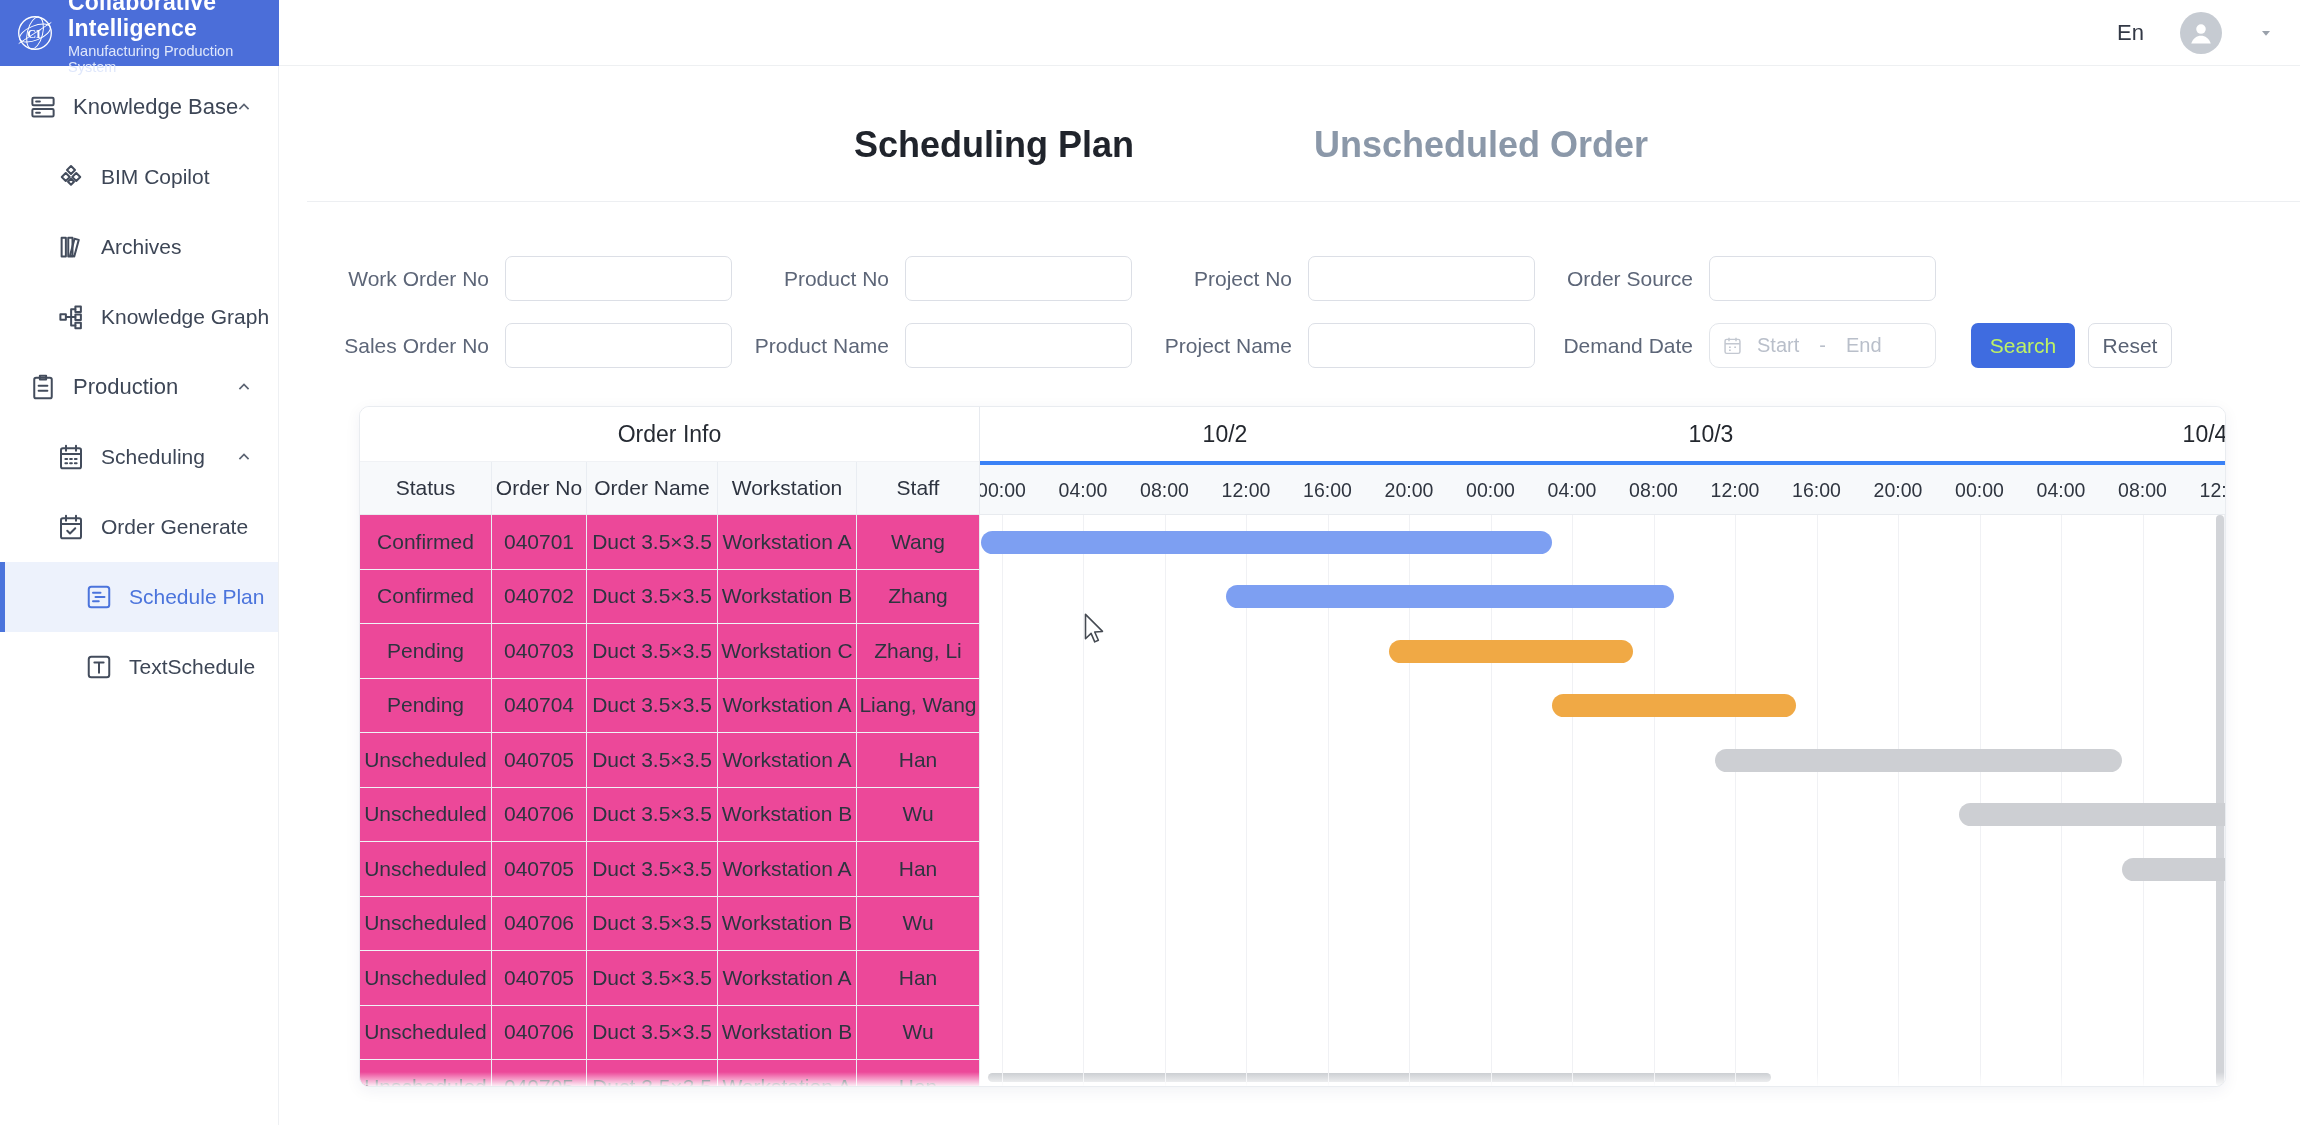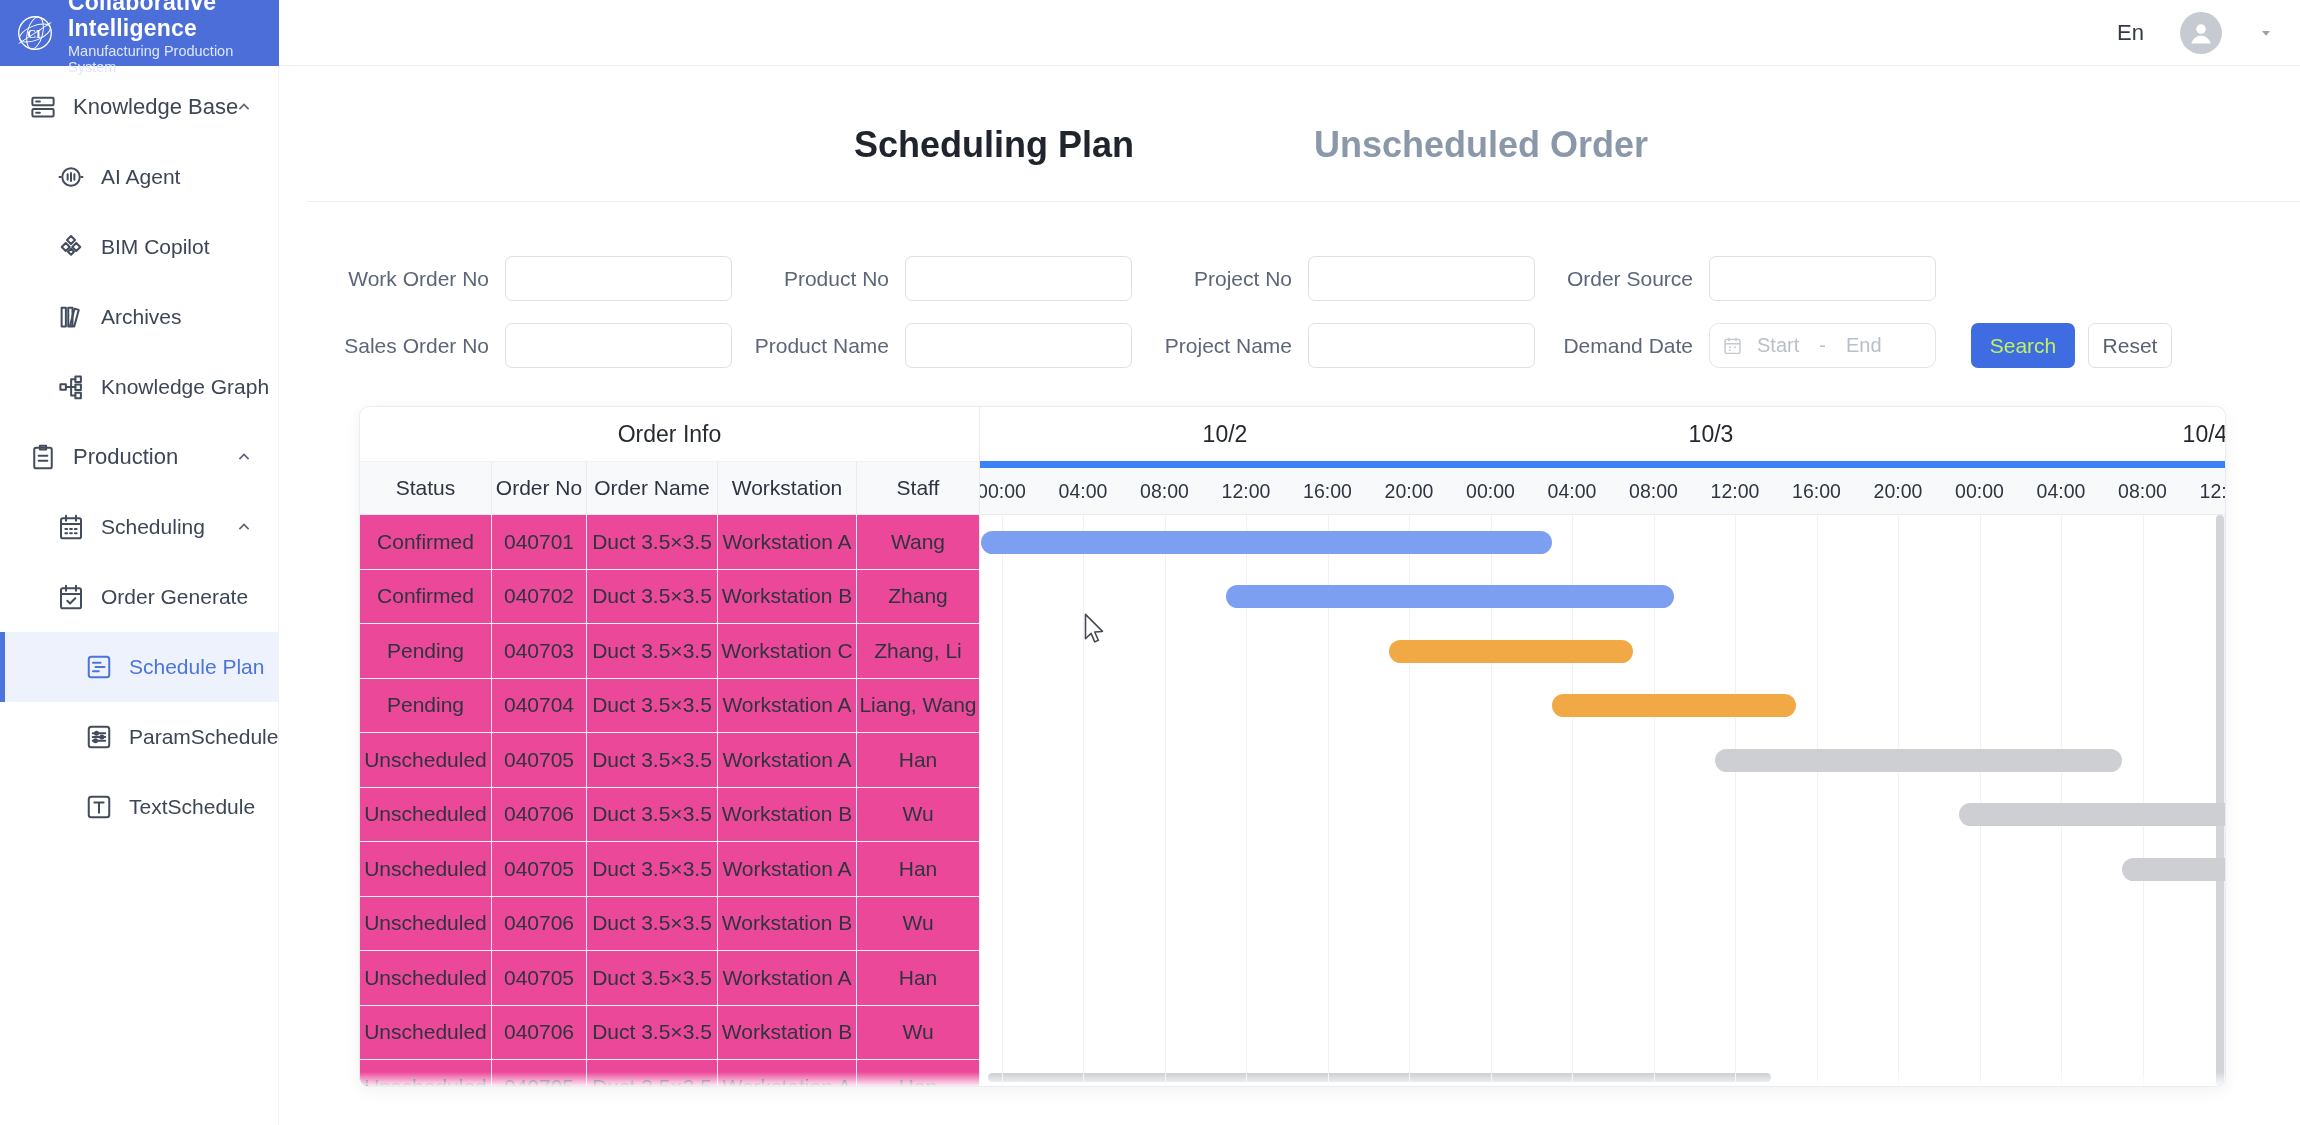--- a/index.html
+++ b/index.html
@@ -70,21 +70,21 @@
   .t-row { display:grid; grid-template-columns:132px 95px 131px 139px 122px; height:54.5px; }
   .t-row .tc { display:flex; align-items:center; justify-content:center; font-size:21px; color:#2e3440;
                border-right:1px solid #e9edf2; border-bottom:1px solid #f0f3f7; background:#ec4899;
                white-space:nowrap; overflow:hidden; }
   .t-row .tc:last-child { border-right:none; }
 
   .right-head { position:absolute; left:620px; right:0; top:0; height:108px; }
   .dates { position:relative; height:54px; background:#fff; }
   .date-label { position:absolute; top:50%; transform:translate(-50%,-50%); font-size:23px; font-weight:500;
                 color:#23272e; white-space:nowrap; }
-  .ticks { position:relative; height:54px; background:#f7f9fb; border-top:7px solid #3b82f6;
+  .ticks { position:relative; height:54px; background:#f7f9fb; border-top:4px solid #3b82f6;
            border-bottom:1px solid #e8ebef; overflow:hidden; }
   .tick-label { position:absolute; top:50%; transform:translate(-50%,-50%); font-size:19.5px; color:#2f3540;
                 white-space:nowrap; }
   .gantt { position:absolute; left:620px; right:0; top:108px; bottom:0; background:#fff; overflow:hidden; }
   .gridline { position:absolute; top:0; bottom:0; width:1px; background:#f0f1f4; }
   .bar { position:absolute; height:23px; border-radius:12px; }
   .hscroll { position:absolute; left:8px; bottom:4px; width:783px; height:9px; border-radius:5px; background:#c9ccd0; }
   .vscroll { position:absolute; right:1px; top:0; bottom:0; width:8px; border-radius:4px; background:#d2d4d8; }
   .card-fade { position:absolute; left:0; right:0; bottom:0; height:14px;
                background:linear-gradient(rgba(255,255,255,0), rgba(255,255,255,.9)); pointer-events:none; }
@@ -141,29 +141,20 @@
         <span class="s-label">Knowledge Base</span>
         <span class="chev">
           <svg width="20" height="20" viewBox="0 0 24 24" fill="none" stroke="currentColor" stroke-width="2">
             <path d="M6.5 14.5L12 9l5.5 5.5"></path>
           </svg>
         </span>
       </div>
       <div class="side-item lvl2">
         <span class="s-icon">
           <svg width="30" height="30" viewBox="0 0 24 24" fill="none" stroke="currentColor" stroke-width="1.6" stroke-linecap="round" stroke-linejoin="round">
-            <circle cx="12" cy="12" r="7"></circle>
-            <path d="M9.3 9.8v4.4M12 8.8v6.4M14.7 9.8v4.4M2.8 12h1M20.2 12h1"></path>
-          </svg>
-        </span>
-        <span class="s-label">AI Agent</span>
-      </div>
-      <div class="side-item lvl2">
-        <span class="s-icon">
-          <svg width="30" height="30" viewBox="0 0 24 24" fill="none" stroke="currentColor" stroke-width="1.6" stroke-linecap="round" stroke-linejoin="round">
             <path d="M12 3.2l3.2 3.2-3.2 3.2-3.2-3.2z"></path>
             <path d="M7.8 8.8L11 12l-3.2 3.2L4.6 12z"></path>
             <path d="M16.2 8.8l3.2 3.2-3.2 3.2L13 12z"></path>
             <path d="M12 13.4l2.4 2.4-2.4 2.4-2.4-2.4z"></path>
           </svg>
         </span>
         <span class="s-label">BIM Copilot</span>
       </div>
       <div class="side-item lvl2">
         <span class="s-icon">
@@ -225,32 +216,20 @@
         <span class="s-label">Order Generate</span>
       </div>
       <div class="side-item lvl3 active">
         <span class="s-icon">
           <svg width="30" height="30" viewBox="0 0 24 24" fill="none" stroke="currentColor" stroke-width="1.6" stroke-linecap="round" stroke-linejoin="round">
             <rect x="3.8" y="3.8" width="16.4" height="16.4" rx="2"></rect>
             <path d="M7.2 8.6h6M9.2 12h7.2M7.2 15.4h4.6"></path>
           </svg>
         </span>
         <span class="s-label">Schedule Plan</span>
-      </div>
-      <div class="side-item lvl3">
-        <span class="s-icon">
-          <svg width="30" height="30" viewBox="0 0 24 24" fill="none" stroke="currentColor" stroke-width="1.6" stroke-linecap="round" stroke-linejoin="round">
-            <rect x="3.8" y="3.8" width="16.4" height="16.4" rx="2"></rect>
-            <path d="M7 9h10M7 12h10M7 15h10"></path>
-            <circle cx="10" cy="9" r="1.2" fill="currentColor"></circle>
-            <circle cx="14.3" cy="12" r="1.2" fill="currentColor"></circle>
-            <circle cx="9.2" cy="15" r="1.2" fill="currentColor"></circle>
-          </svg>
-        </span>
-        <span class="s-label">ParamSchedule</span>
       </div>
       <div class="side-item lvl3">
         <span class="s-icon">
           <svg width="30" height="30" viewBox="0 0 24 24" fill="none" stroke="currentColor" stroke-width="1.6" stroke-linecap="round" stroke-linejoin="round">
             <rect x="3.8" y="3.8" width="16.4" height="16.4" rx="2"></rect>
             <path d="M8.3 8.3h7.4M12 8.3v8.2"></path>
           </svg>
         </span>
         <span class="s-label">TextSchedule</span>
       </div>

